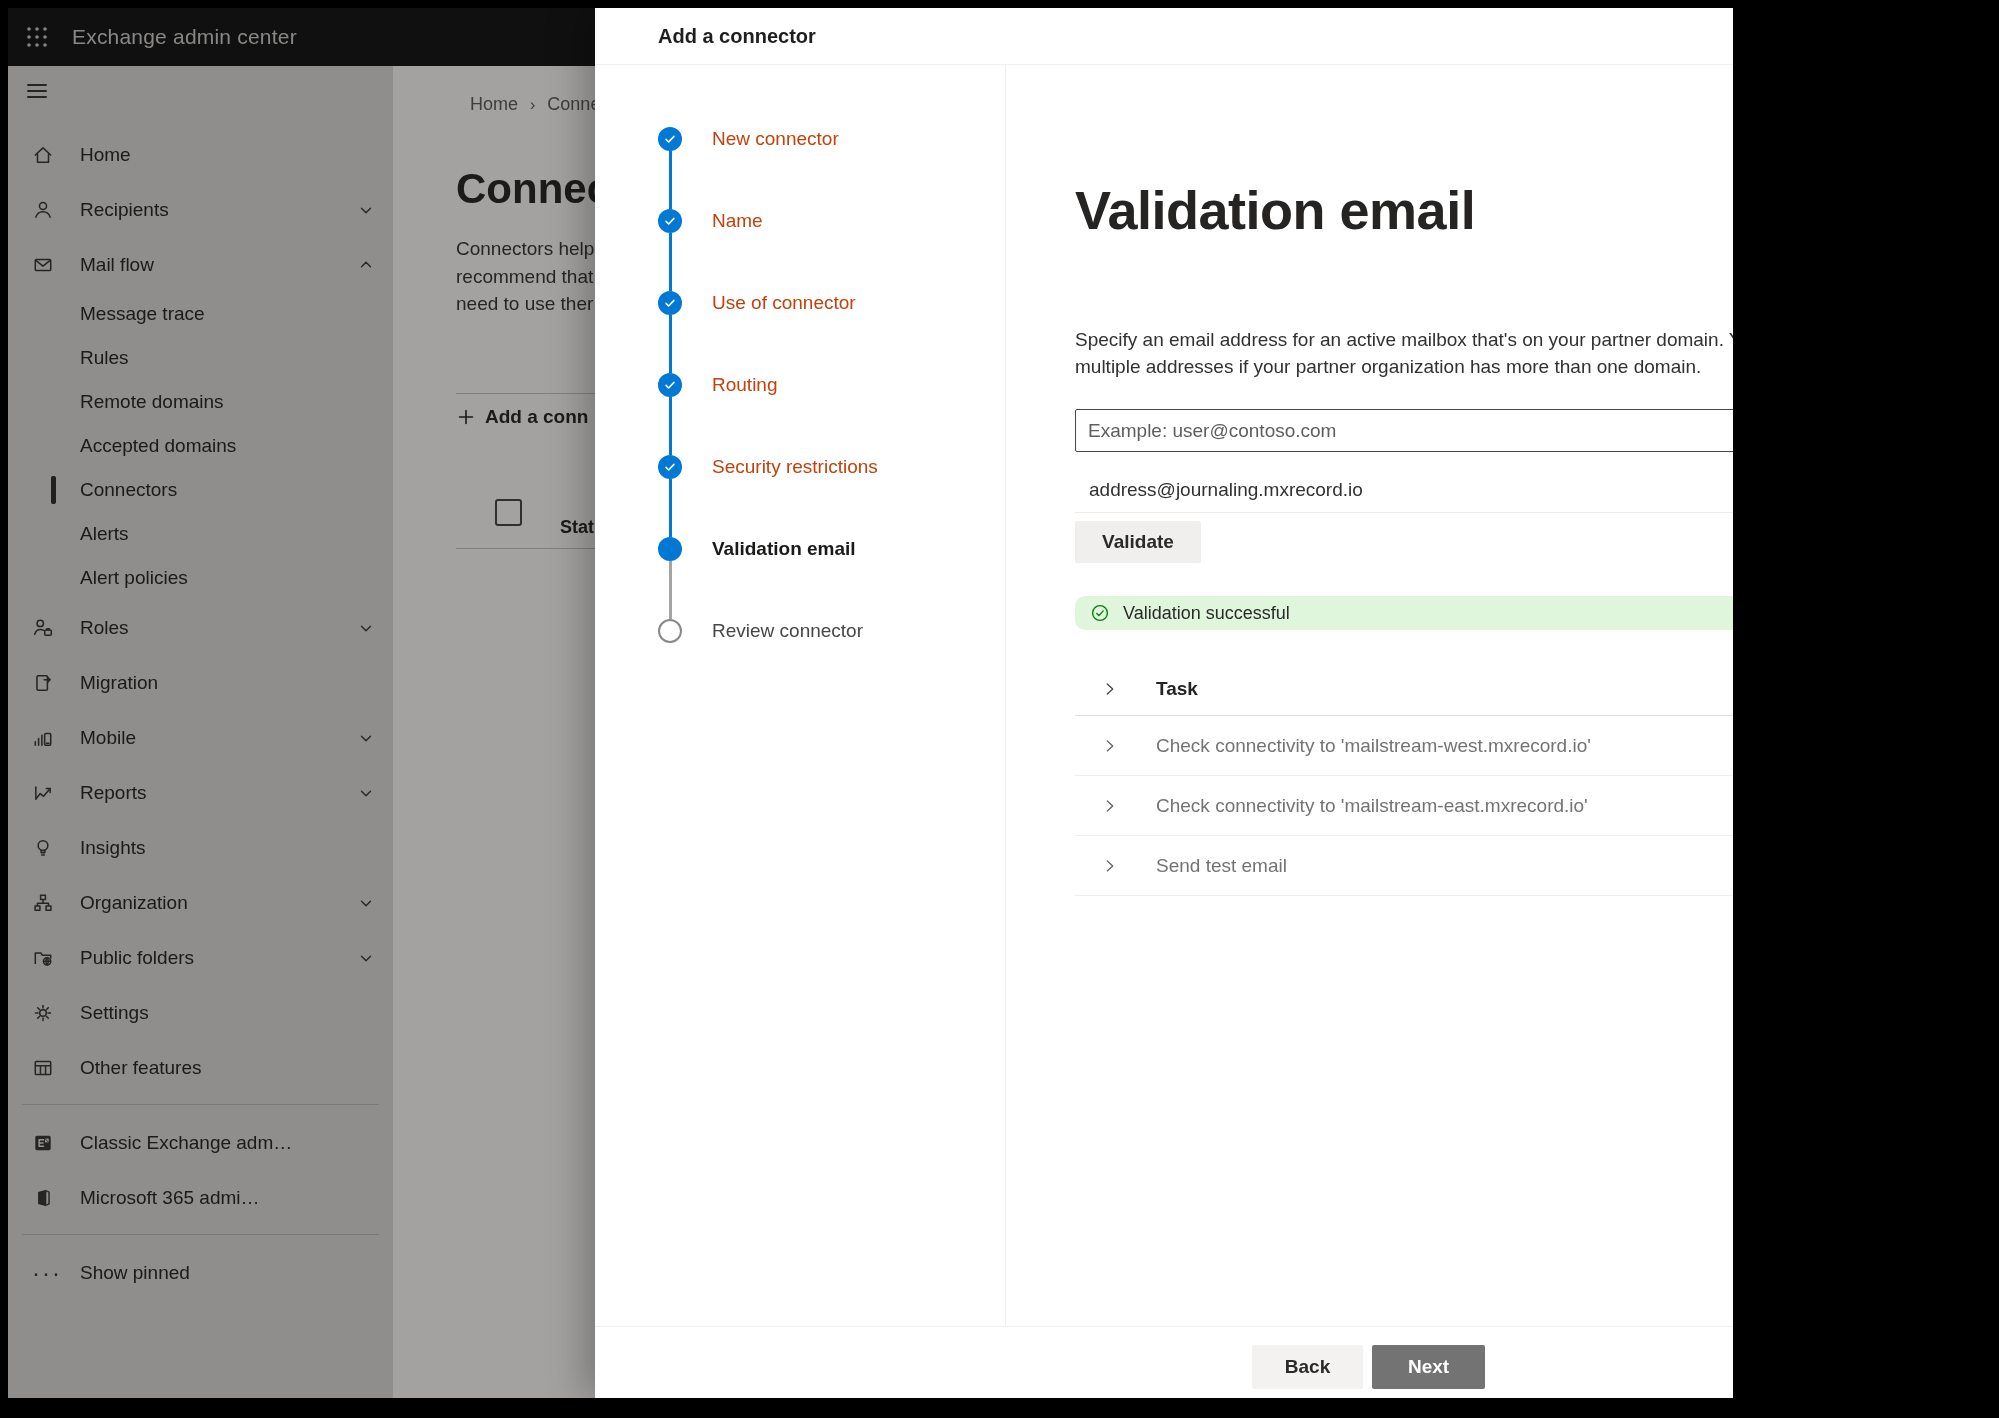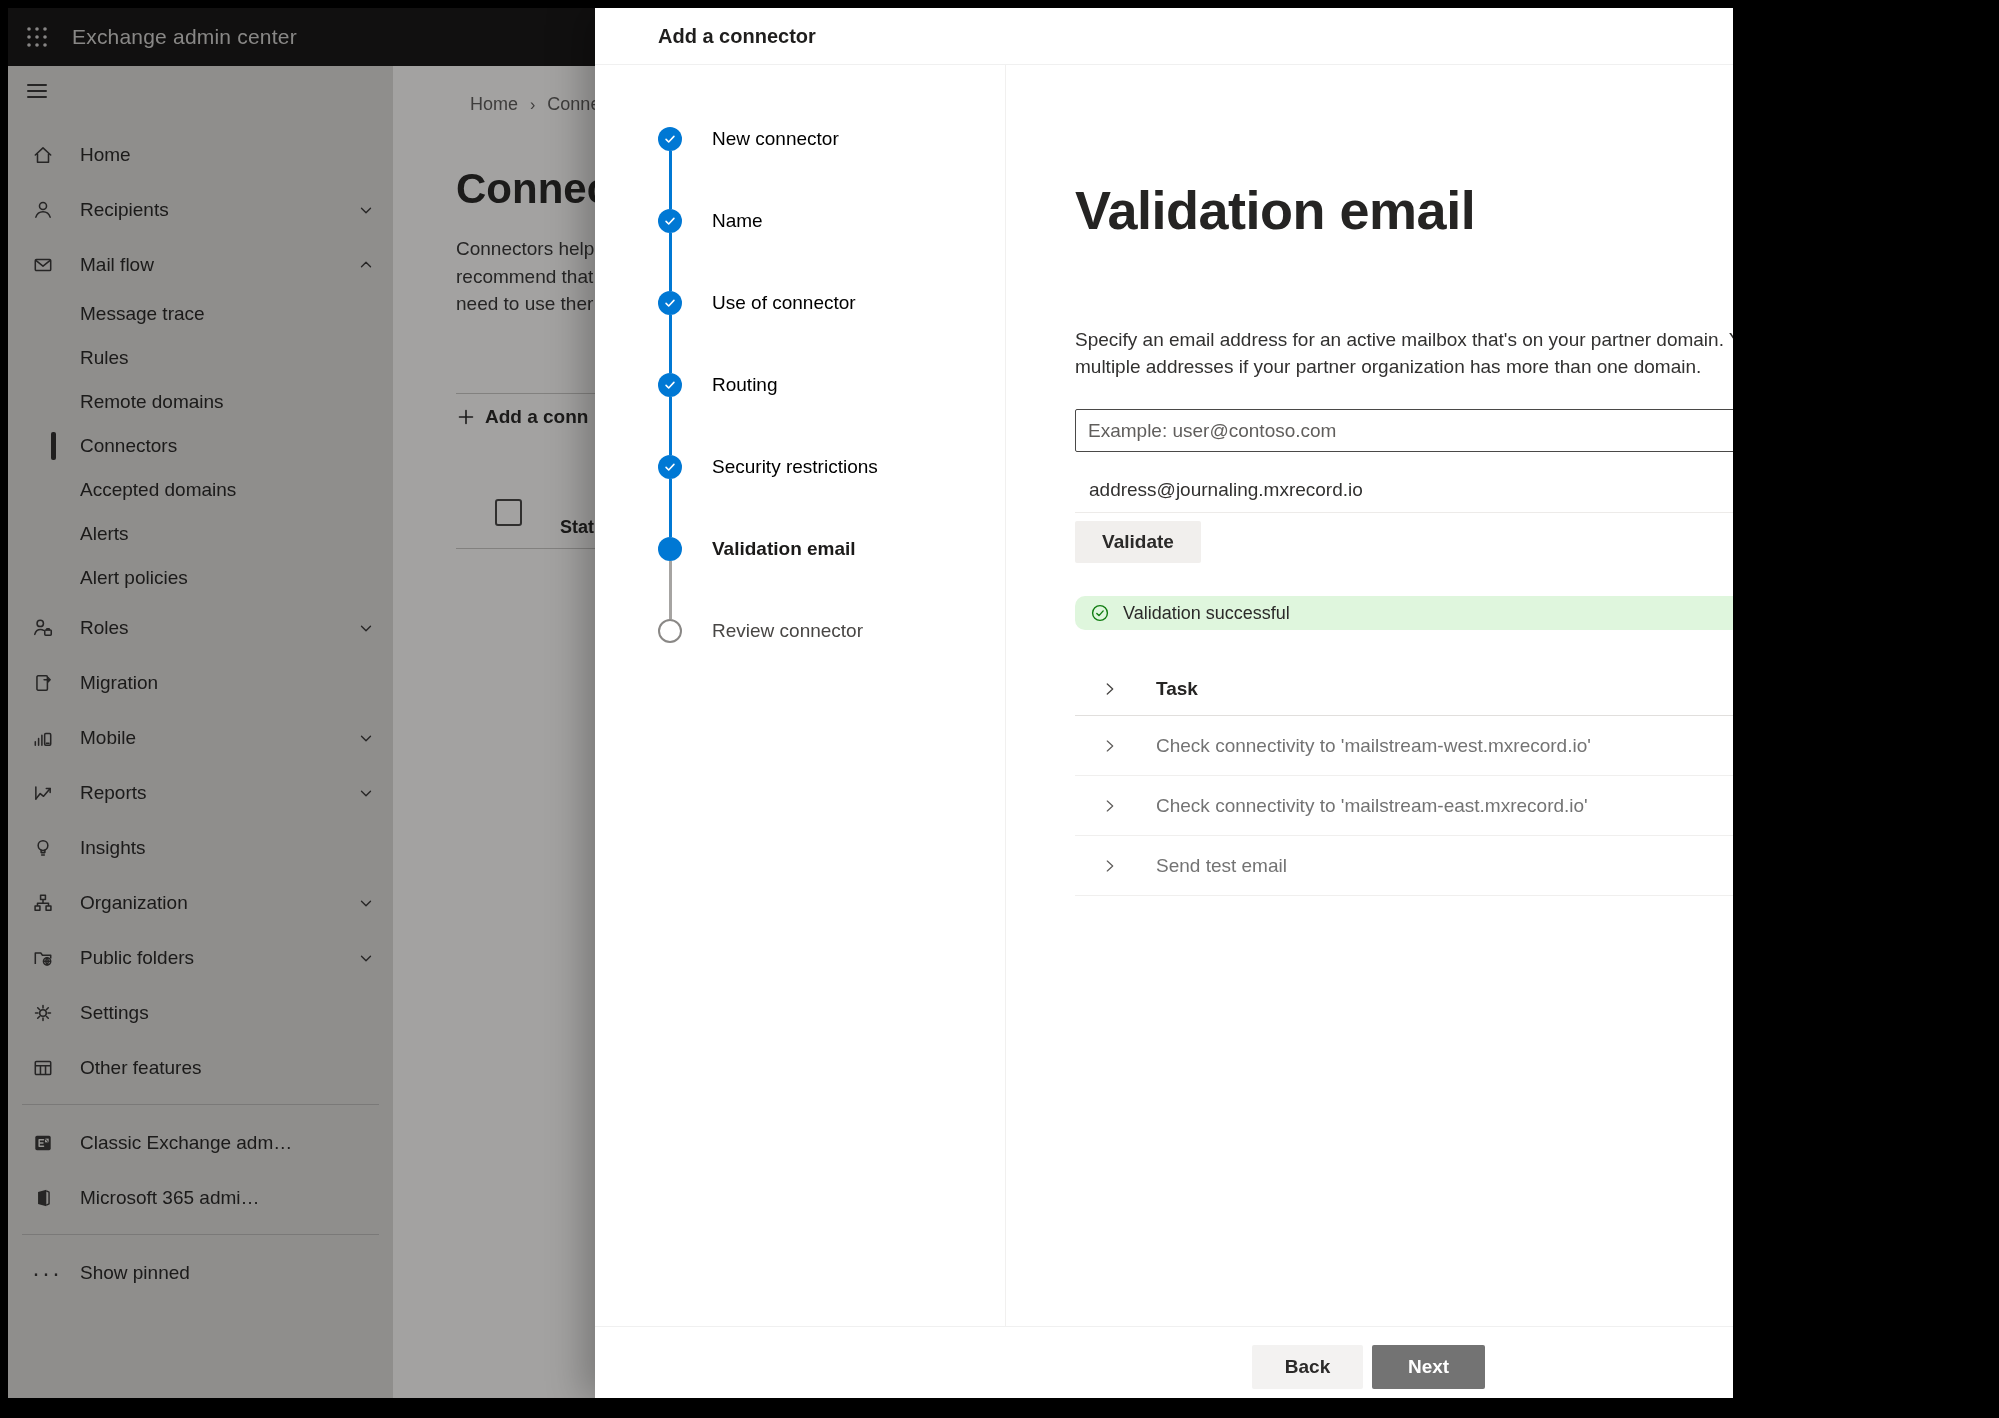--- a/index.html
+++ b/index.html
@@ -48,21 +48,21 @@
   .fly-close{position:absolute;right:16px;top:19px;width:22px;height:22px;background:none;border:none;padding:0;cursor:pointer;}
 
   .stepper{position:absolute;left:0;top:57px;width:410px;bottom:0;border-right:1px solid #f1f0ef;}
   .steps{margin-top:33px;}
   .step{position:relative;height:82px;display:flex;align-items:center;padding-left:63px;cursor:pointer;}
   .step .dot{position:relative;width:24px;height:24px;border-radius:50%;flex:0 0 24px;display:flex;align-items:center;justify-content:center;box-sizing:border-box;z-index:2;}
   .step.completed .dot,.step.current .dot{background:#0078d4;}
   .step.upcoming .dot{background:#fff;border:2px solid #8a8886;}
   .step.has-line::before{content:"";position:absolute;left:73.5px;top:-29px;height:58px;width:3px;background:#0078d4;}
   .step.has-line.gray::before{background:#a6a4a2;}
-  .step-label{margin-left:30px;font-size:19px;color:#000000;white-space:nowrap;}
+  .step-label{margin-left:30px;font-size:19px;color:#c2410c;white-space:nowrap;}
   .step.current .step-label{font-weight:700;color:#1b1a19;}
   .step.upcoming .step-label{color:#484644;}
 
   .content{position:absolute;left:410px;top:57px;right:0;bottom:0;}
   .heading{position:absolute;left:70px;top:114px;font-size:54px;font-weight:700;color:#252423;letter-spacing:-.5px;}
   .desc{position:absolute;left:70px;top:261px;width:770px;font-size:19px;line-height:27px;color:#323130;}
   .email-input{position:absolute;left:70px;top:344px;width:739px;height:43px;box-sizing:border-box;border:1px solid #4a4948;border-radius:2px;padding:0 12px;font-size:19px;color:#323130;font-family:"Liberation Sans",sans-serif;background:#fff;outline:none;}
   .email-input::placeholder{color:#605e5c;}
   .plus-btn{position:absolute;left:809px;top:344px;width:82px;height:43px;background:#252423;border:none;border-radius:2px;display:flex;align-items:center;justify-content:center;cursor:pointer;}
   .addr-row{position:absolute;left:70px;top:403px;width:831px;height:44px;border-bottom:1px solid #edebe9;display:flex;align-items:center;}
@@ -161,25 +161,25 @@
 
       <div class="nav-sub">
             <span>Message trace</span>
           </div>
       <div class="nav-sub">
             <span>Rules</span>
           </div>
       <div class="nav-sub">
             <span>Remote domains</span>
           </div>
+      <div class="nav-sub">
+            <span>Accepted domains</span>
+          </div>
       <div class="nav-sub selected">
             <span>Connectors</span>
-          </div>
-      <div class="nav-sub">
-            <span>Accepted domains</span>
           </div>
       <div class="nav-sub">
             <span>Alerts</span>
           </div>
       <div class="nav-sub">
             <span>Alert policies</span>
           </div>
 
       <div class="nav-item">
         <span class="nav-icon">

